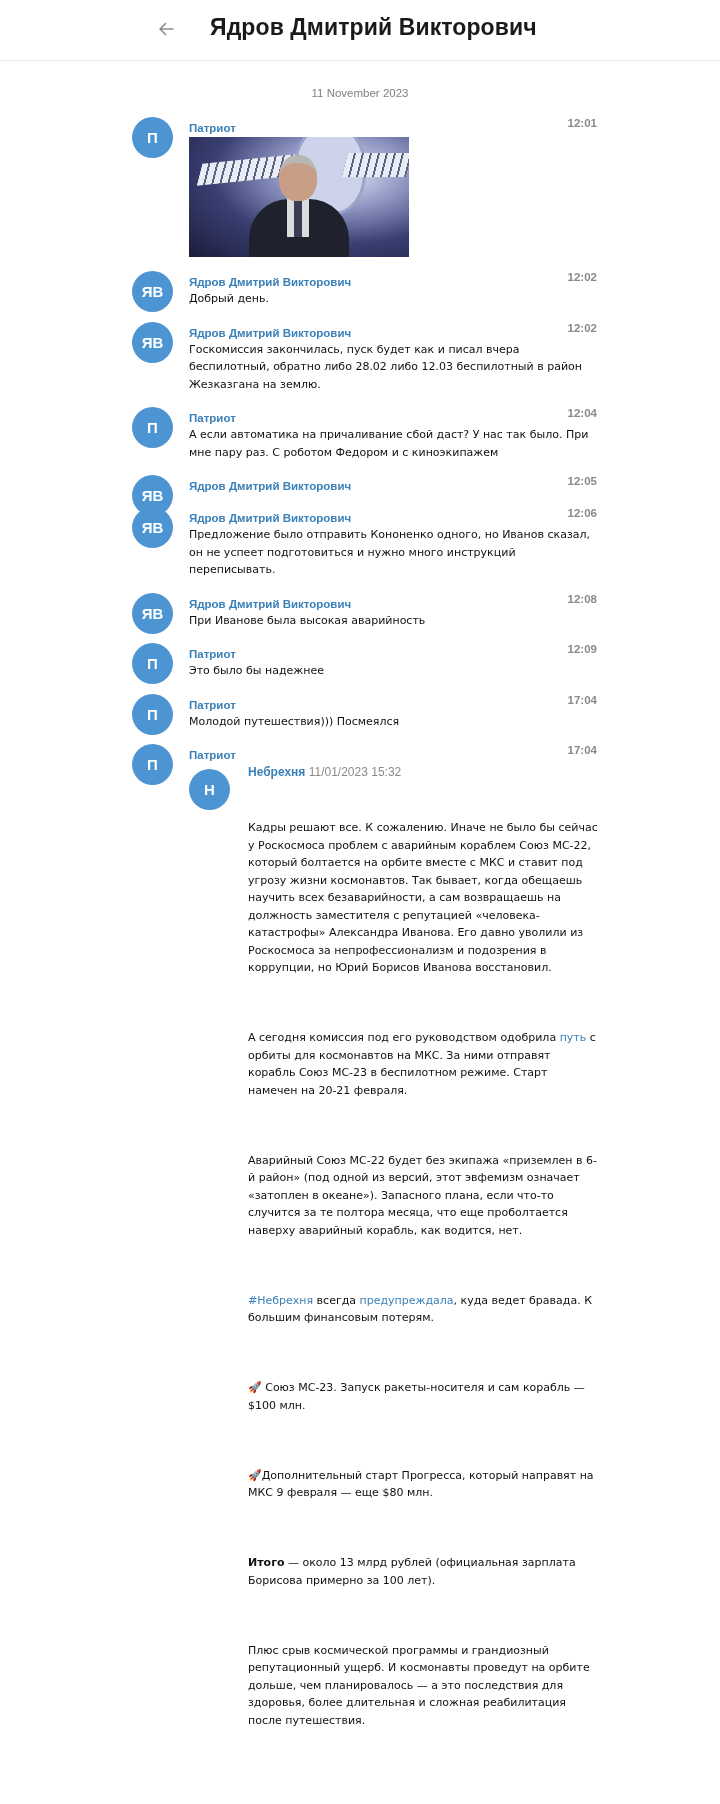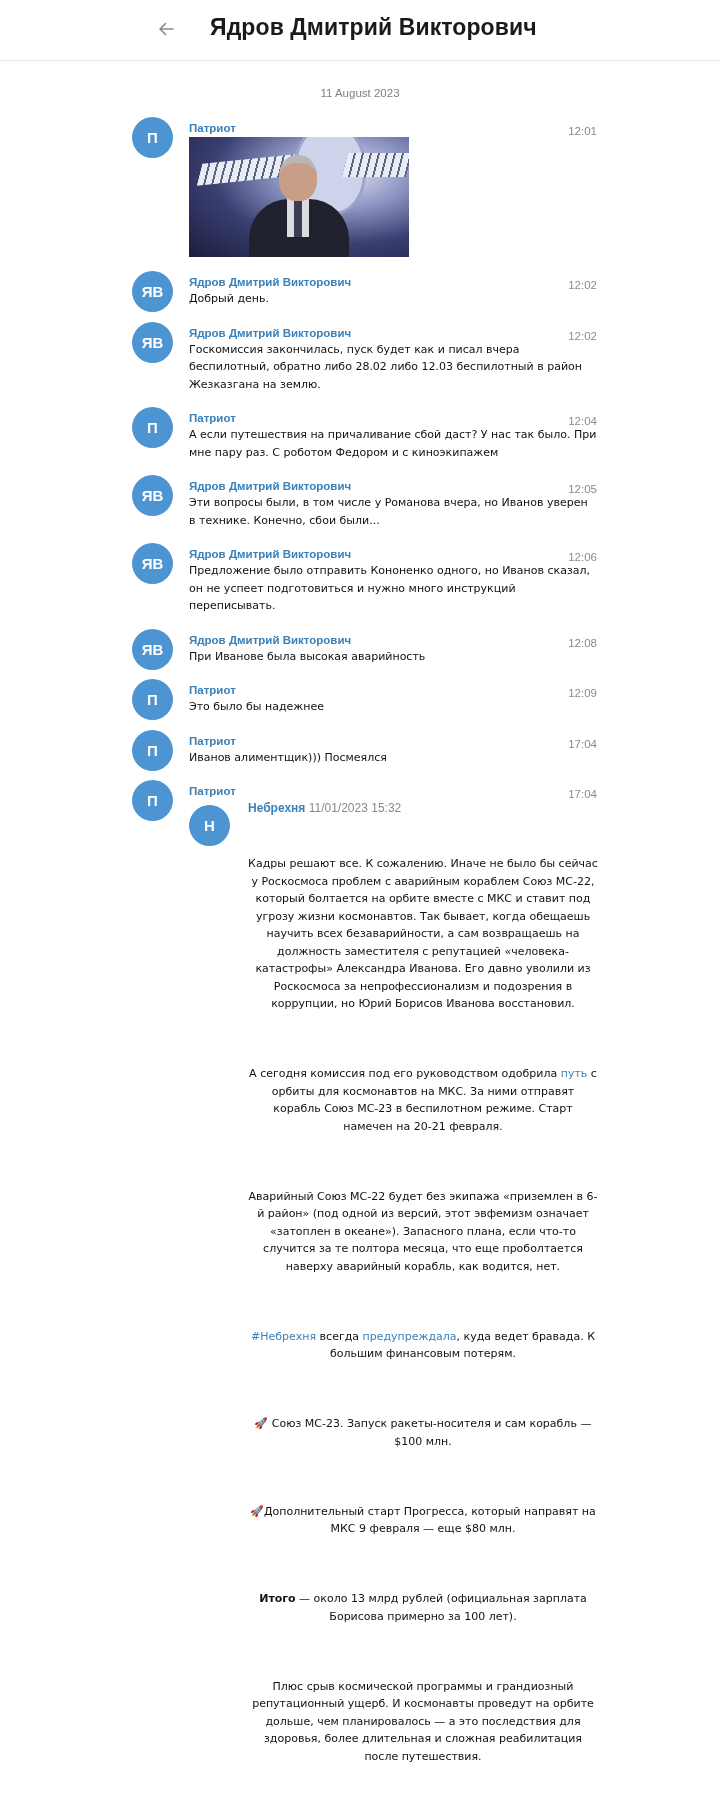--- a/index.html
+++ b/index.html
@@ -48,23 +48,23 @@
     display: flex; align-items: center; justify-content: center;
     cursor: pointer;
   }
   .msg-head { height: 18px; position: relative; }
   .from {
     font-family: Liberation Sans, sans-serif;
     font-size: 11.5px; font-weight: bold; color: #3a80b9;
     cursor: pointer;
   }
   .time {
-    position: absolute; right: 0; top: 8px;
-    font-family: "Liberation Sans", sans-serif;
-    font-size: 11.5px; color: #8a8a8a;
+    position: absolute; right: 0; top: 0;
+    font-family: "Liberation Sans", sans-serif;
+    font-size: 11.5px; color: #8a8a8a; font-weight: bold;
   }
   .text {
     font-size: 11px; line-height: 17.5px; color: #111;
     white-space: pre-wrap;
     margin-top: 1px;
   }
   .photo {
     width: 220px; height: 120px; margin-top: 2px; margin-bottom: 6px;
     position: relative; overflow: hidden; cursor: pointer;
     background: radial-gradient(ellipse at 70% 30%, #dfe4f3 0%, #8e95c2 30%, #3a3f72 60%, #1b1d3c 100%);
@@ -102,40 +102,40 @@
     position: relative; padding-left: 59px; margin-top: 3px;
   }
   .fwd .avatar { left: 0; top: 4px; }
   .fwd-head {
     font-family: Liberation Sans, sans-serif;
     font-size: 12px; height: 18px; margin-top: 1px;
   }
   .fwd-name { color: #3a80b9; font-weight: bold; cursor: pointer; }
   .fwd-date { color: #8a8a8a; }
   .fwd .text { width: 350px; }
-  .para { margin-bottom: 17.5px; text-align: center; }
+  .para { margin-bottom: 17.5px; }
   .para:last-child { margin-bottom: 0; }
   .link { color: #3a80b9; cursor: pointer; }
   .bold { font-weight: bold; }
   .rocket { font-size: 11px; }
 </style>
 </head>
 <body>
 
 <div class="header">
   <div class="back-btn">
     <svg viewBox="0 0 22 22">
       <path d="M18 11H5 M10.5 5.5 L5 11 L10.5 16.5" stroke="#8a8a8a" stroke-width="1.6" fill="none" stroke-linecap="round" stroke-linejoin="round"></path>
     </svg>
   </div>
   <div class="title">Ядров Дмитрий Викторович</div>
 </div>
 
 <div class="history">
-  <div class="date-sep">11 August 2023</div>
+  <div class="date-sep">11 November 2023</div>
 
   <div class="msg" style="margin-top:10px;">
     <div class="avatar">П</div>
     <div class="msg-head">
       <span class="from">Патриот</span>
       <span class="time">12:01</span>
     </div>
     <div class="photo">
       <div class="capsule"></div>
       <div class="panel-l"></div>
@@ -163,30 +163,29 @@
     </div>
     <div class="text">Госкомиссия закончилась, пуск будет как и писал вчера беспилотный, обратно либо 28.02 либо 12.03 беспилотный в район Жезказгана на землю.</div>
   </div>
 
   <div class="msg">
     <div class="avatar">П</div>
     <div class="msg-head">
       <span class="from">Патриот</span>
       <span class="time">12:04</span>
     </div>
-    <div class="text">А если путешествия на причаливание сбой даст? У нас так было. При мне пару раз. С роботом Федором и с киноэкипажем</div>
+    <div class="text">А если автоматика на причаливание сбой даст? У нас так было. При мне пару раз. С роботом Федором и с киноэкипажем</div>
   </div>
 
   <div class="msg">
     <div class="avatar">ЯВ</div>
     <div class="msg-head">
       <span class="from">Ядров Дмитрий Викторович</span>
       <span class="time">12:05</span>
     </div>
-    <div class="text">Эти вопросы были, в том числе у Романова вчера, но Иванов уверен в технике. Конечно, сбои были...</div>
   </div>
 
   <div class="msg">
     <div class="avatar">ЯВ</div>
     <div class="msg-head">
       <span class="from">Ядров Дмитрий Викторович</span>
       <span class="time">12:06</span>
     </div>
     <div class="text">Предложение было отправить Кононенко одного, но Иванов сказал, он не успеет подготовиться и нужно много инструкций переписывать.</div>
   </div>
@@ -208,21 +207,21 @@
     </div>
     <div class="text">Это было бы надежнее</div>
   </div>
 
   <div class="msg">
     <div class="avatar">П</div>
     <div class="msg-head">
       <span class="from">Патриот</span>
       <span class="time">17:04</span>
     </div>
-    <div class="text">Иванов алиментщик))) Посмеялся</div>
+    <div class="text">Молодой путешествия))) Посмеялся</div>
   </div>
 
   <div class="msg">
     <div class="avatar">П</div>
     <div class="msg-head">
       <span class="from">Патриот</span>
       <span class="time">17:04</span>
     </div>
     <div class="fwd">
       <div class="avatar">Н</div>

